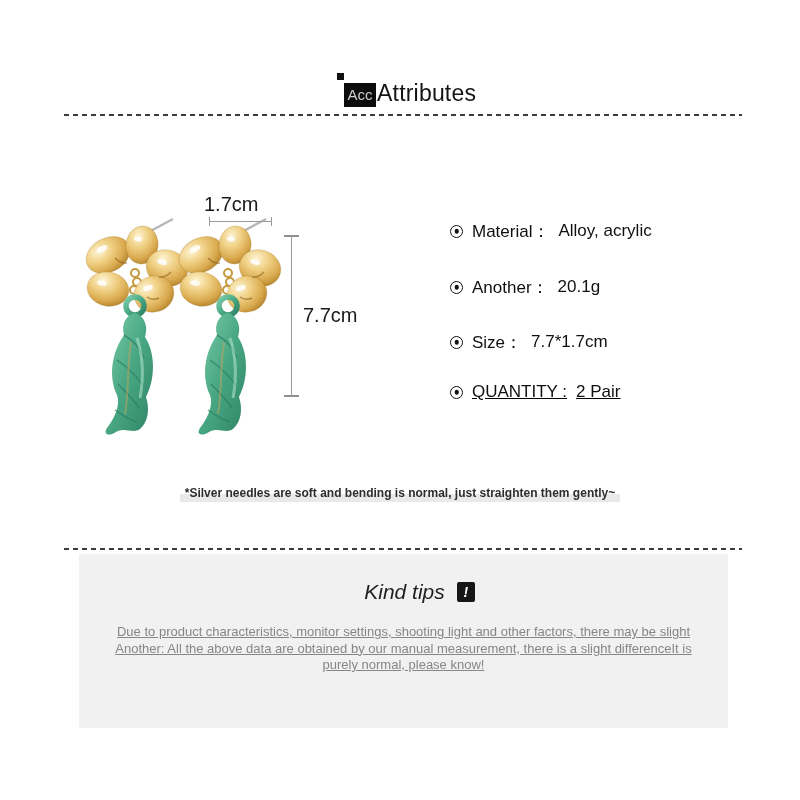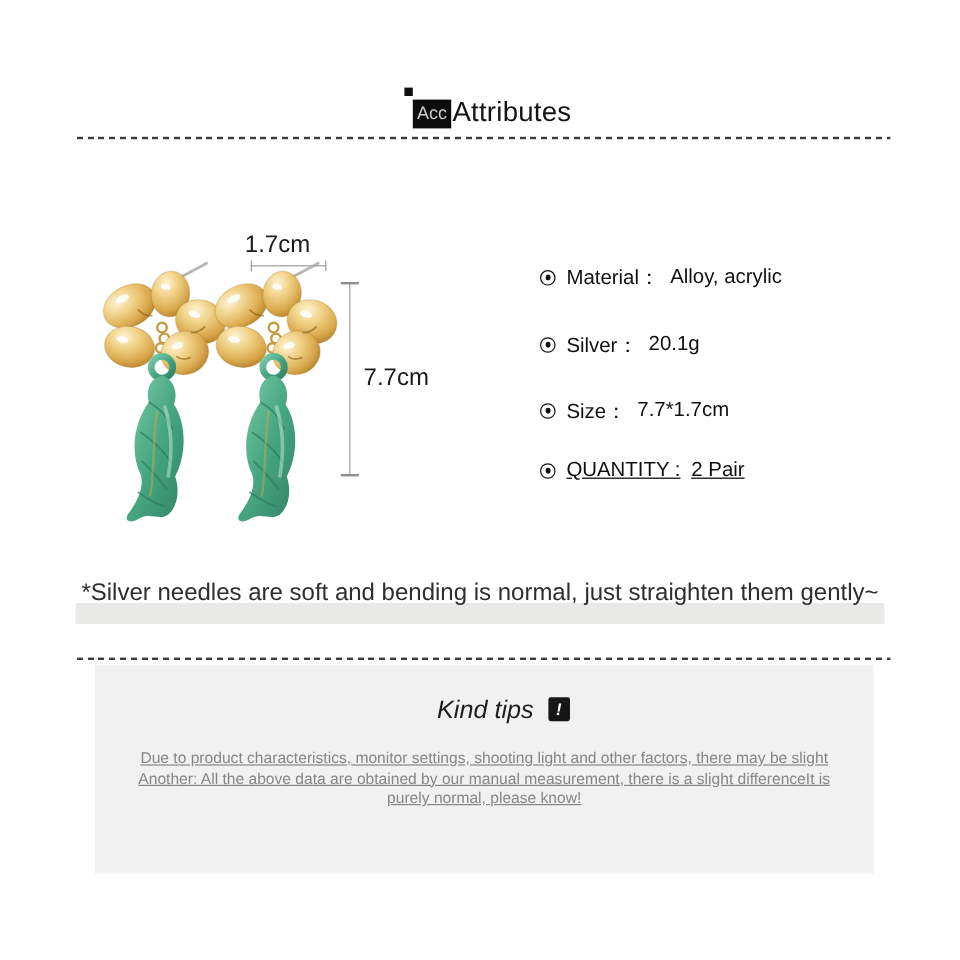--- a/index.html
+++ b/index.html
@@ -40,22 +40,22 @@
   .row-0 { top:0; } .row-1 { top:56px; } .row-2 { top:111px;justify-content:center; } .row-3 { top:161px;text-decoration:underline; }
   .bullet { display:block; width:13px; height:13px; border:1.5px solid #111; border-radius:50%;
             position:relative; margin-right:9px; flex:0 0 auto; }
   .bullet::after { content:''; position:absolute; width:4.5px; height:4.5px; background:#111;
                    border-radius:50%; top:50%; left:50%; transform:translate(-50%,-50%); }
   .attr-label { font-size:17px; color:#101010; }
   .attr-value { font-size:17px; color:#101010; margin-left:9px; }
 
   
   .note { position:absolute; left:0; top:483px; width:800px; text-align:center; }
-  .note span { display:inline-block; font-size:20px; color:#2e2e2e; padding:0 5px 14px;
-               background:linear-gradient(180deg,transparent 0 52%,#e9e9e8 52% 100%); }
+  .note span { display:inline-block; font-size:12px; color:#2e2e2e; padding:0 5px 2px;
+               background:linear-gradient(180deg,transparent 0 52%,#e9e9e8 52% 100%);font-weight:bold; }
 
   
   .tips-box   { position:absolute; left:79px; top:554px; width:649px; height:174px; background:#f1f1f1; }
   .tips-title { position:absolute; left:16px; top:26px; width:100%; text-align:center;
                 font-size:21px; color:#1e1e1e; font-weight:500;font-style:italic; }
   .tips-bang  { display:inline-block; width:18px; height:20px; background:#161616; color:#fff;
                 border-radius:2px; font-size:14px; font-weight:bold; line-height:20px; text-align:center;
                 margin-left:12px; vertical-align:2px; }
   .tips-lines { position:absolute; left:0; top:70px; width:100%; text-align:center; }
   .tips-line  { font-size:13px; line-height:16.5px; color:#86868a;text-decoration:underline; }
@@ -136,21 +136,21 @@
   <div class="measure-h-label">7.7cm</div>
 
   <ul class="attrs">
     <li class="attr-row row-0">
       <span class="bullet"></span>
       <span class="attr-label">Material：</span>
       <span class="attr-value">Alloy, acrylic</span>
     </li>
     <li class="attr-row row-1">
       <span class="bullet"></span>
-      <span class="attr-label">Silver：</span>
+      <span class="attr-label">Another：</span>
       <span class="attr-value">20.1g</span>
     </li>
     <li class="attr-row row-2">
       <span class="bullet"></span>
       <span class="attr-label">Size：</span>
       <span class="attr-value">7.7*1.7cm</span>
     </li>
     <li class="attr-row row-3">
       <span class="bullet"></span>
       <span class="attr-label">QUANTITY :</span>

